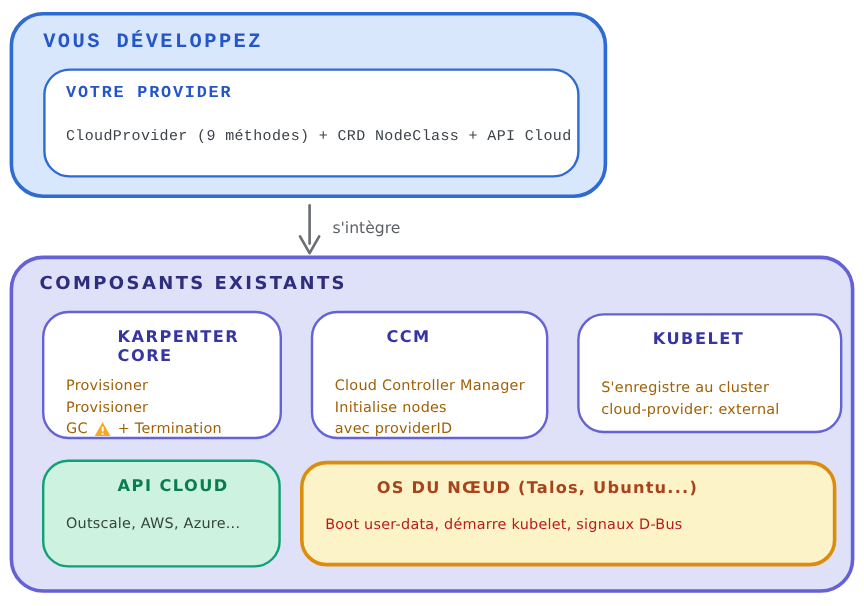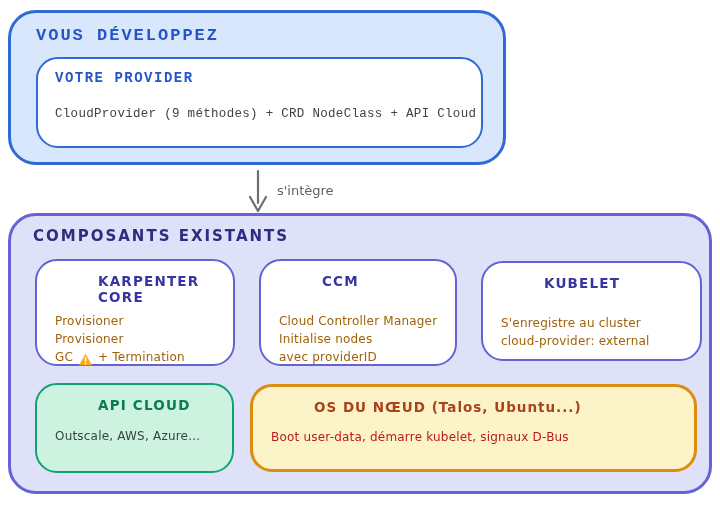--- a/index.html
+++ b/index.html
@@ -127,21 +127,21 @@
   .box-green .box-lines { top: 42px; color: #35443c; }
 
   .box-orange {
     left: 239px; top: 168px; width: 447px; height: 88px;
     background: #fdf3c9;
     border: 3px solid #dd8d0e;
   }
   .box-orange .box-title { color: #a8431c; letter-spacing: 1px; }
   .box-orange .box-lines { top: 41px; color: #b91c1c; }
 
-  .gc-line { display: flex; align-items: flex-end; gap: 5px; }
+  .gc-line { display: flex; align-items: center; gap: 5px; }
   .warn-icon { display: inline-block; width: 15px; height: 13px; }
 </style>
 </head>
 <body>
 
 <div class="canvas">
 
   <div class="top-section">
     <div class="top-section-title">VOUS DÉVELOPPEZ</div>
     <div class="provider-box">

